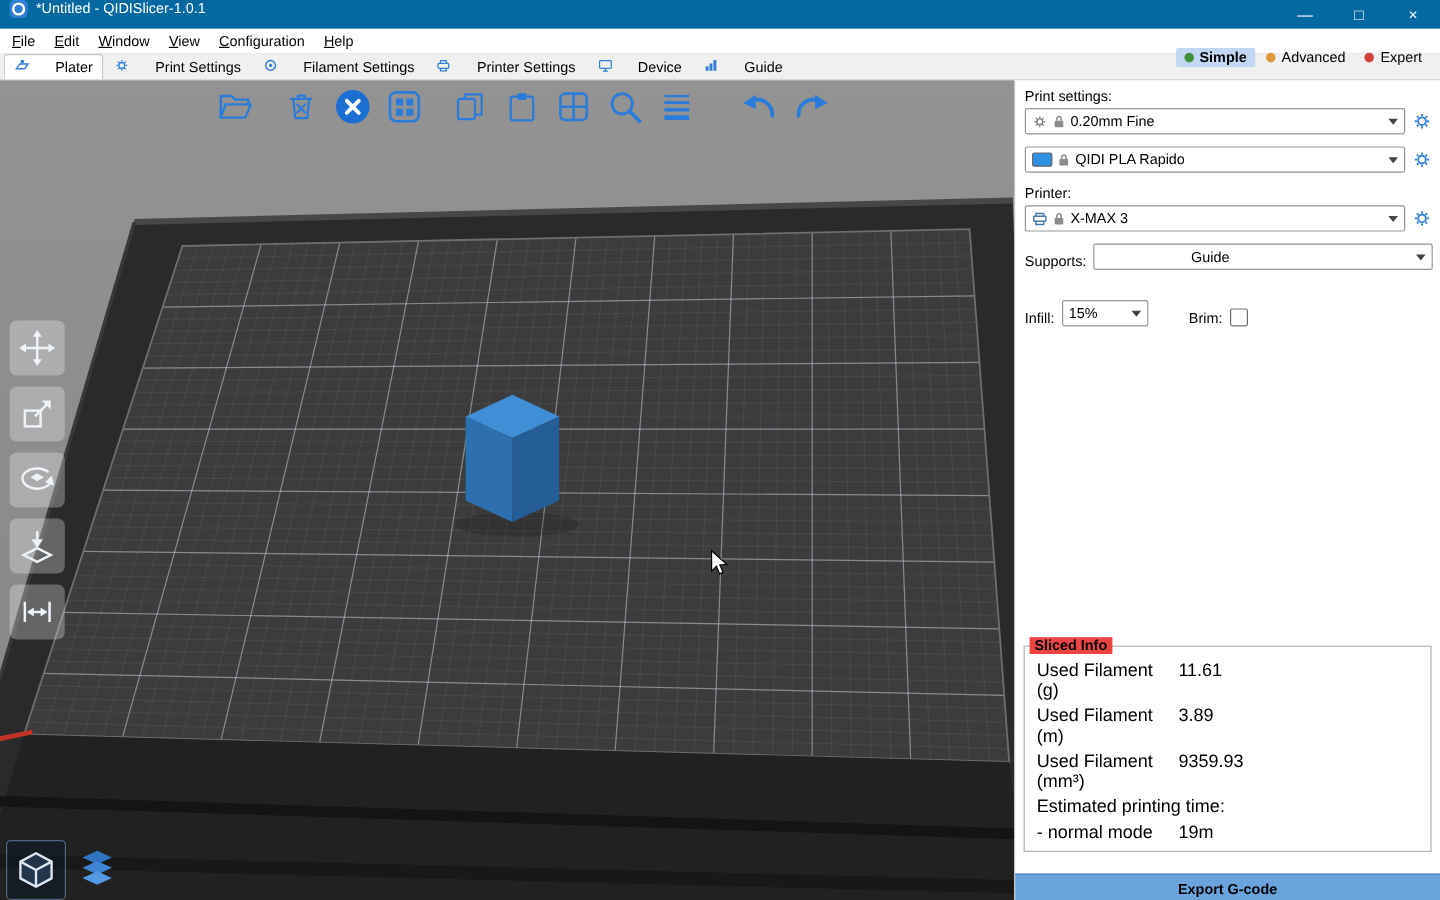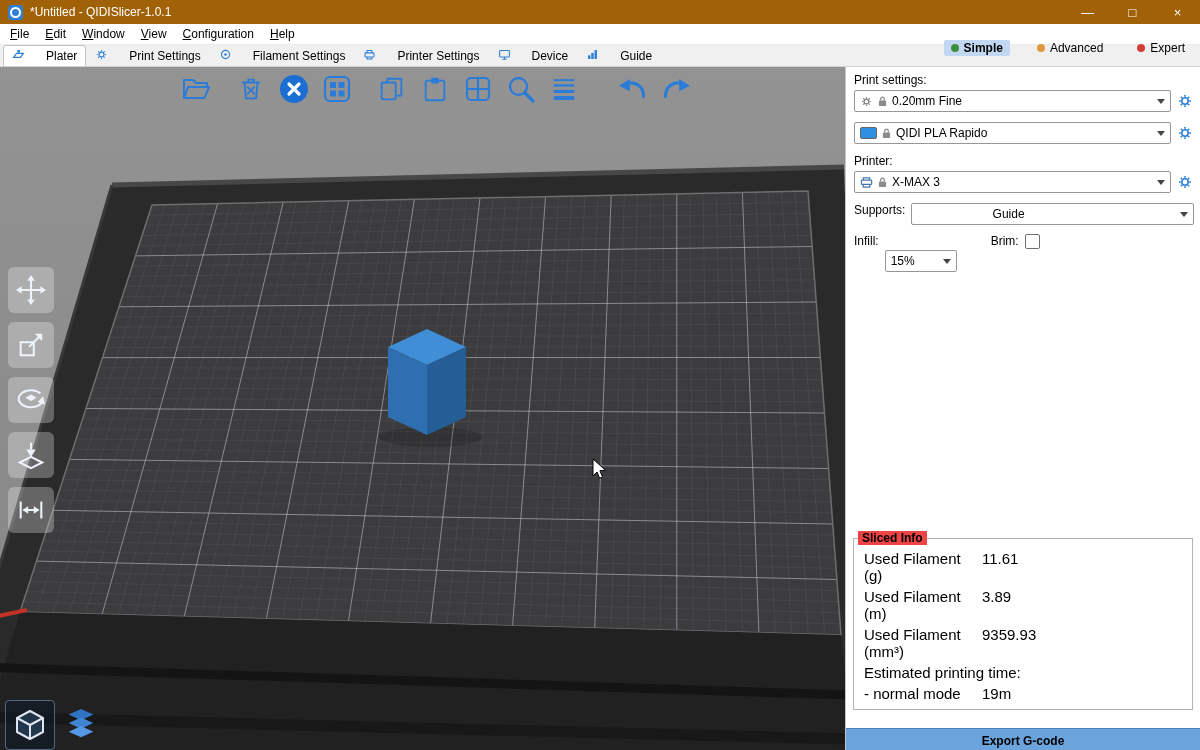--- a/index.html
+++ b/index.html
@@ -1,36 +1,36 @@
 <!DOCTYPE html>
 <html><head>
 <meta charset="utf-8">
 <style>
   html,body{margin:0;padding:0;}
   .app{position:relative;width:1200px;height:750px;overflow:hidden;background:#fff;
        font-family:"Liberation Sans",sans-serif;font-size:12px;color:#000;user-select:none;}
 
   
-  .titlebar{height:24px;background:#a16207;color:#fff;display:flex;align-items:center;padding-left:8px;}
+  .titlebar{height:24px;background:#0369a1;color:#fff;display:flex;align-items:flex-start;padding-left:8px;}
   .app-icon{width:15px;height:15px;border-radius:4px;background:#2f7fd6;display:flex;align-items:center;justify-content:center;margin-right:7px;}
   .app-icon i{display:block;width:7px;height:7px;border:2px solid #fff;border-radius:50%;}
   .title-text{font-size:12px;}
   .win-controls{margin-left:auto;display:flex;height:24px;}
   .win-btn{width:45px;height:24px;display:flex;align-items:center;justify-content:center;font-size:13px;color:#fff;}
 
   
   .menubar{height:20px;background:#fff;border-bottom:1px solid #ececec;display:flex;align-items:center;padding-left:2px;}
   .menu-item{padding:0 8px;line-height:20px;}
   .menu-item::first-letter{text-decoration:underline;}
 
   
   .tabbar{height:21px;background:#f0f0f0;border-bottom:1px solid #d2d2d2;display:flex;align-items:flex-end;padding-left:3px;}
   .tab{display:flex;align-items:center;gap:21px;padding:0 8px;height:20px;border:1px solid transparent;border-bottom:none;}
   .tab.selected{background:#fff;border-color:#c4c4c4;border-top-left-radius:3px;border-top-right-radius:3px;}
-  .modes{margin-left:auto;display:flex;align-items:center;gap:20px;margin-right:8px;height:36px;text-align:center;}
+  .modes{margin-left:auto;display:flex;align-items:center;gap:2px;margin-right:8px;height:36px;text-align:center;}
   .mode{display:flex;align-items:center;gap:5px;padding:1px 7px;border-radius:2px;}
   .mode.selected{background:#c2d8f2;font-weight:bold;}
   .mode-dot{width:8px;height:8px;border-radius:50%;background:#888;}
 
   
   .main{display:flex;height:685px;}
   .viewport{position:relative;width:845px;height:685px;background:#8d8d8d;overflow:hidden;}
   .scene{position:absolute;left:0;top:0;}
 
   .vp-toolbar{position:absolute;top:4px;left:178px;display:flex;align-items:center;gap:7px;}
@@ -47,21 +47,21 @@
 
   
   .sidebar{position:relative;width:354px;height:685px;background:#fff;border-left:1px solid #c6c6c6;}
   .sb-label{margin:6px 8px 3px;}
   .combo-row{display:flex;align-items:center;margin:0 6px 10px 8px;gap:5px;}
   .combo{flex:1;height:20px;border:1px solid #979797;border-radius:2px;background:#fff;display:flex;align-items:center;gap:5px;padding:0 5px;}
   .combo-text{white-space:nowrap;overflow:hidden;}
   .combo-arrow{margin-left:auto;width:0;height:0;border-left:4px solid transparent;border-right:4px solid transparent;border-top:5px solid #444;}
   .gear-btn{width:18px;height:20px;display:flex;align-items:center;justify-content:center;}
   .swatch{width:15px;height:10px;border-radius:2px;border:1px solid #666;}
-  .inline-row{display:flex;align-items:flex-start;margin:9px 6px 0 8px;gap:6px;}
+  .inline-row{display:flex;align-items:flex-end;margin:9px 6px 0 8px;gap:6px;}
   .combo.small{flex:0 0 60px;margin-top:16px;}
   .brim-gap{margin-left:28px;}
   .checkbox{width:13px;height:13px;border:1px solid #707070;background:#fff;border-radius:2px;}
 
   .sliced{position:absolute;left:7px;right:7px;bottom:42px;border:1px solid #b3b3b3;padding:9px 0 5px;}
   .sliced-title{position:absolute;top:-8px;left:4px;background:#ef4444;padding:0 4px;font-weight:bold;}
   .si-row{display:flex;padding:2px 10px;font-size:15px;}
   .si-label{width:118px;}
 
   .export-btn{position:absolute;left:0;right:0;bottom:0;height:23px;background:#6ba3dc;border-top:1px solid #4d82b8;

